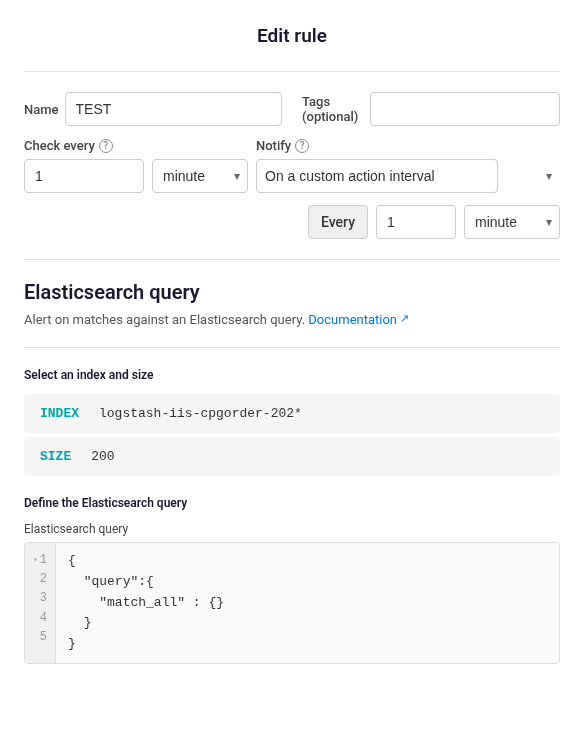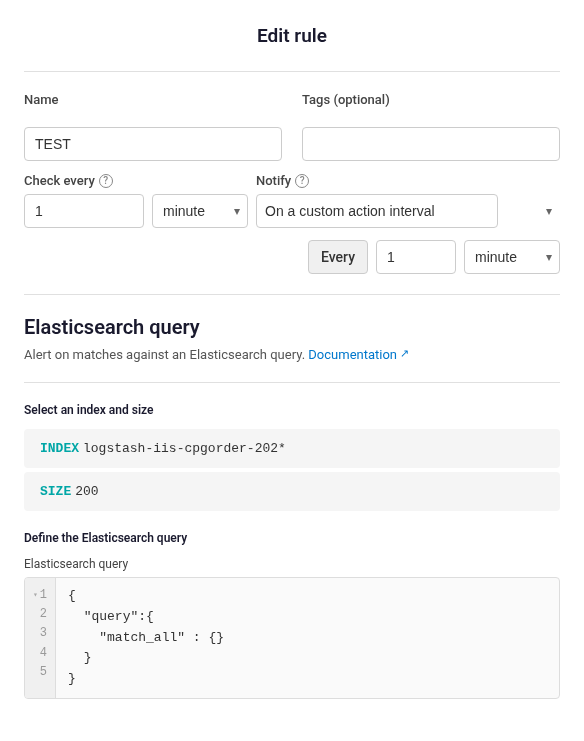--- a/index.html
+++ b/index.html
@@ -22,22 +22,22 @@
     }
 
     .divider {
       border: none;
       border-top: 1px solid #e0e0e0;
       margin: 20px 0;
     }
 
     .form-group {
       display: flex;
-      flex-direction: column;
-      gap: 20px;
+      flex-direction: row;
+      gap: 6px;
     }
 
     .form-group.half {
       flex: 1;
     }
 
     label {
       font-size: 13px;
       font-weight: 500;
       color: #444;
@@ -204,21 +204,21 @@
       border-radius: 4px;
       padding: 10px 16px;
       font-family: 'Courier New', Courier, monospace;
       font-size: 13px;
       margin-bottom: 4px;
     }
 
     .code-line {
       display: flex;
       align-items: center;
-      gap: 4px;
+      gap: 20px;
       padding: 2px 0;
     }
 
     .code-keyword {
       color: #00a6a6;
       font-weight: 600;
     }
 
     .code-value {
       color: #333;

